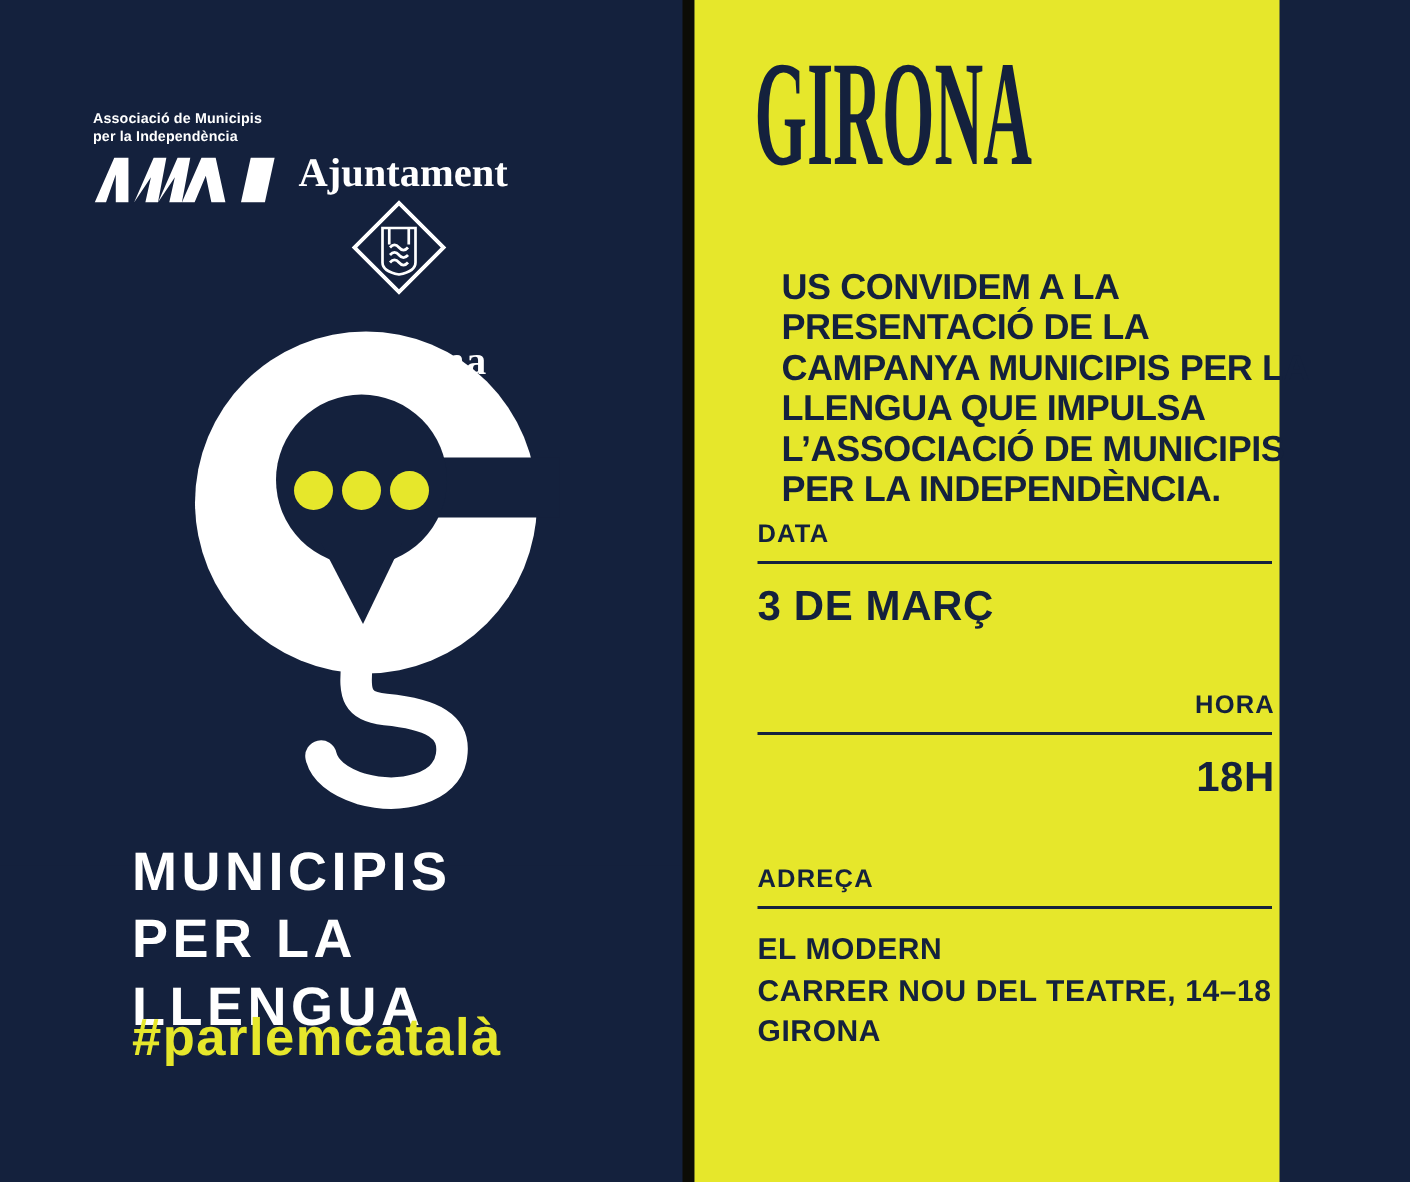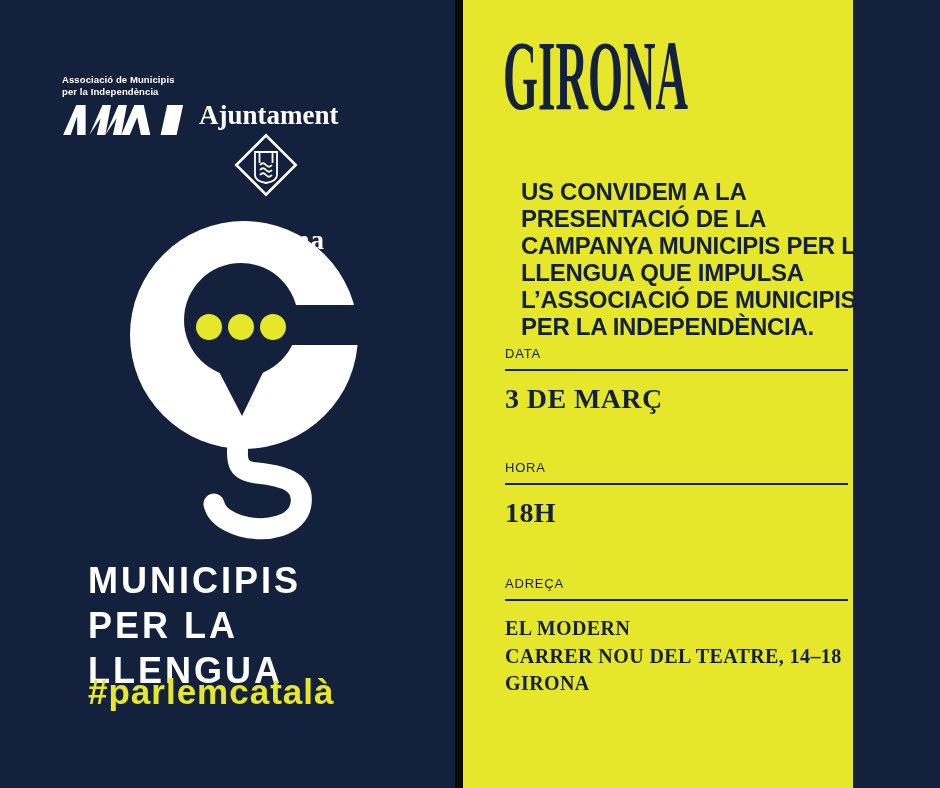--- a/index.html
+++ b/index.html
@@ -43,25 +43,25 @@
     font-size:100px;line-height:100px;letter-spacing:0px;
     transform:scaleX(0.45);transform-origin:left top;white-space:nowrap;
   }
   .invitation{
     position:absolute;left:42px;top:162px;margin:16px;width:410px;
     color:#14213D;font-size:24px;font-weight:700;line-height:27px;
     letter-spacing:-0.3px;white-space:pre-line;
   }
   .section{position:absolute;left:42px;width:345px;}
   .section-data{top:346px;}
-  .section-hora{top:460px;}
+  .section-hora{top:460px;text-align:right;}
   .section-adreca{top:576px;}
-  .section-label{color:#14213D;font-size:13px;font-weight:400;letter-spacing:.8px;}
+  .section-label{color:#14213D;font-size:17px;font-weight:700;letter-spacing:.8px;}
   .section-underline{border:0;border-top:2px solid #15223E;margin:8px 0 0 0;width:343px;}
-  .section-value{color:#14213D;font-size:28px;font-weight:600;letter-spacing:.4px;margin-top:12px;white-space:pre-line;font-family:Liberation Serif, serif;}
+  .section-value{color:#14213D;font-size:28px;font-weight:600;letter-spacing:.4px;margin-top:12px;white-space:pre-line;}
   .section-adreca .section-value{font-size:20px;line-height:27.5px;margin-top:14px;}
 </style>
 </head>
 <body>
 
 <div class="poster">
 
   <div class="left-panel">
 
     <div class="ami-logo">

